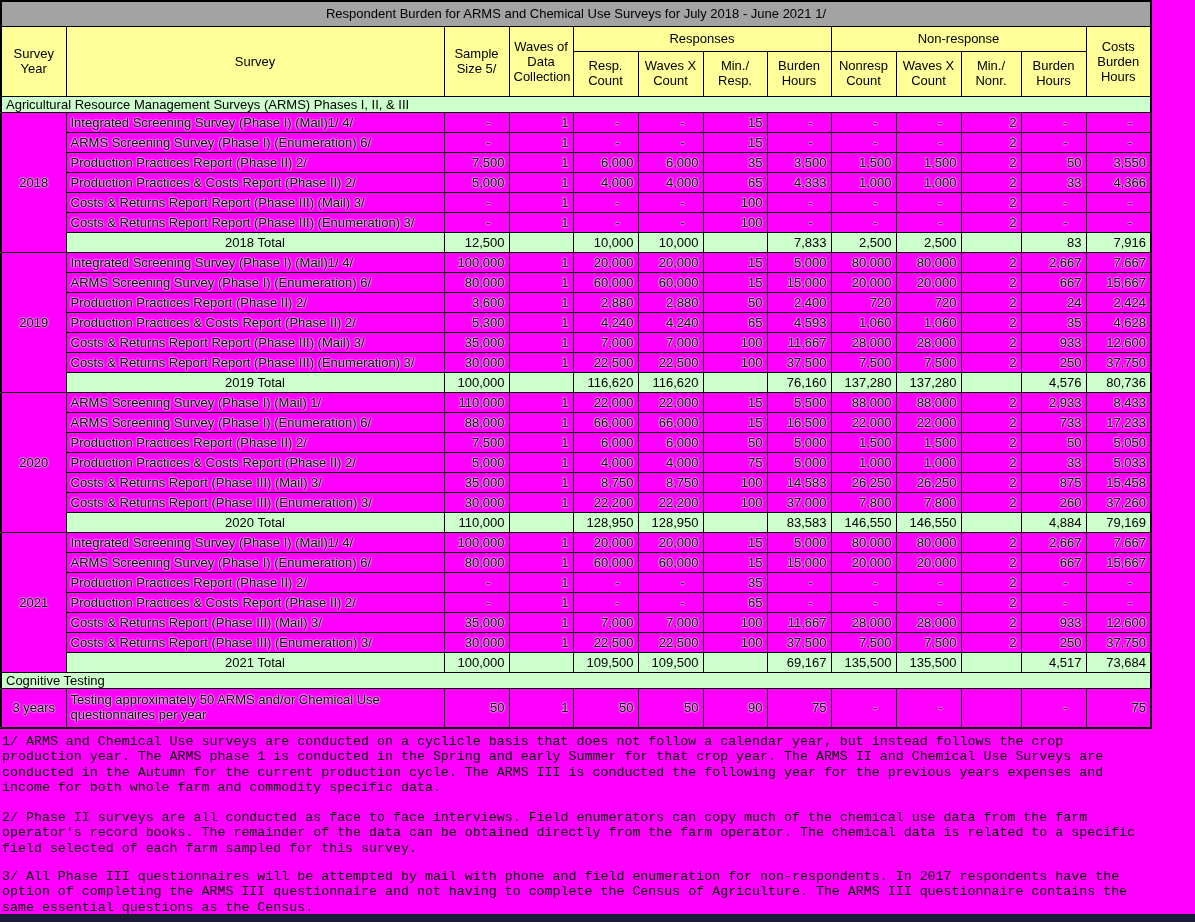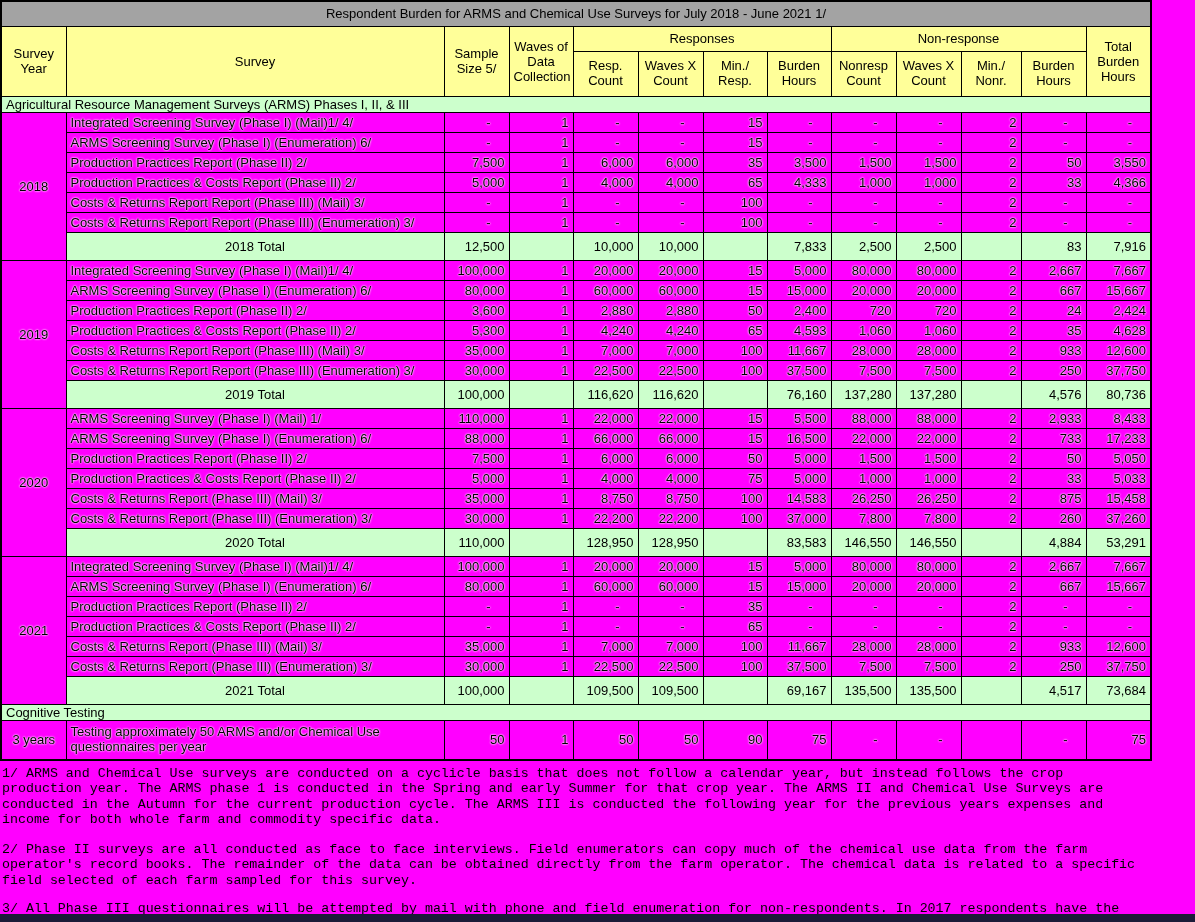--- a/index.html
+++ b/index.html
@@ -28,21 +28,21 @@
   tr.group-head th { height:25px; }
   tr.sub-head th { height:45px; line-height:1.1; }
   .section-row td {
     background:#CCFFCC; font-weight:bold; text-align:left;
     height:14px; font-size:13px;
   }
   tr.magenta-row td {
     background:#FF00FF; height:20px;
     text-shadow:0 0 2px #fff, 0 0 2px #fff;
   }
-  tr.total-row td { background:#CCFFCC; height:28px; }
+  tr.total-row td { background:#CCFFCC; height:20px; }
   .year-cell { text-align:center; font-weight:bold; vertical-align:middle; }
   .survey-cell { text-align:left; white-space:nowrap; }
   .num-cell { text-align:right; }
   .dash-cell { padding-right:18px !important; }
   .total-label { text-align:center; font-weight:bold; }
   tr.cog-row td { background:#FF00FF; height:40px; text-shadow:0 0 2px #fff,0 0 2px #fff; }
   tr.cog-row .survey-cell { white-space:normal; line-height:1.15; vertical-align:middle; }
   .footnotes {
     width:1152px; padding:5px 2px 0 2px;
     font-size:13.3px; line-height:1.15; color:#000;font-family:Liberation Mono, monospace;
@@ -80,21 +80,21 @@
     <tr>
       <td class="title-cell" colspan="13">Respondent Burden for ARMS and Chemical Use Surveys for July 2018 - June 2021 1/</td>
     </tr>
     <tr class="group-head">
       <th class="head" rowspan="2">Survey Year</th>
       <th class="head" rowspan="2">Survey</th>
       <th class="head" rowspan="2">Sample Size 5/</th>
       <th class="head" rowspan="2">Waves of Data Collection</th>
       <th class="head" colspan="4">Responses</th>
       <th class="head" colspan="4">Non-response</th>
-      <th class="head" rowspan="2">Total Burden Hours</th>
+      <th class="head" rowspan="2">Costs Burden Hours</th>
     </tr>
     <tr class="sub-head">
       <th class="head">Resp. Count</th>
       <th class="head">Waves X Count</th>
       <th class="head">Min./ Resp.</th>
       <th class="head">Burden Hours</th>
       <th class="head">Nonresp Count</th>
       <th class="head">Waves X Count</th>
       <th class="head">Min./ Nonr.</th>
       <th class="head">Burden Hours</th>
@@ -391,21 +391,21 @@
         <td class="num-cell">110,000</td>
         <td class="num-cell"></td>
         <td class="num-cell">128,950</td>
         <td class="num-cell">128,950</td>
         <td class="num-cell"></td>
         <td class="num-cell">83,583</td>
         <td class="num-cell">146,550</td>
         <td class="num-cell">146,550</td>
         <td class="num-cell"></td>
         <td class="num-cell">4,884</td>
-        <td class="num-cell">53,291</td>
+        <td class="num-cell">79,169</td>
       </tr>
       <tr class="magenta-row">
         <td rowspan="7" class="year-cell">2021</td>
         <td class="survey-cell">Integrated Screening Survey (Phase I) (Mail)1/  4/</td>
         <td class="num-cell">100,000</td>
         <td class="num-cell">1</td>
         <td class="num-cell">20,000</td>
         <td class="num-cell">20,000</td>
         <td class="num-cell">15</td>
         <td class="num-cell">5,000</td>

